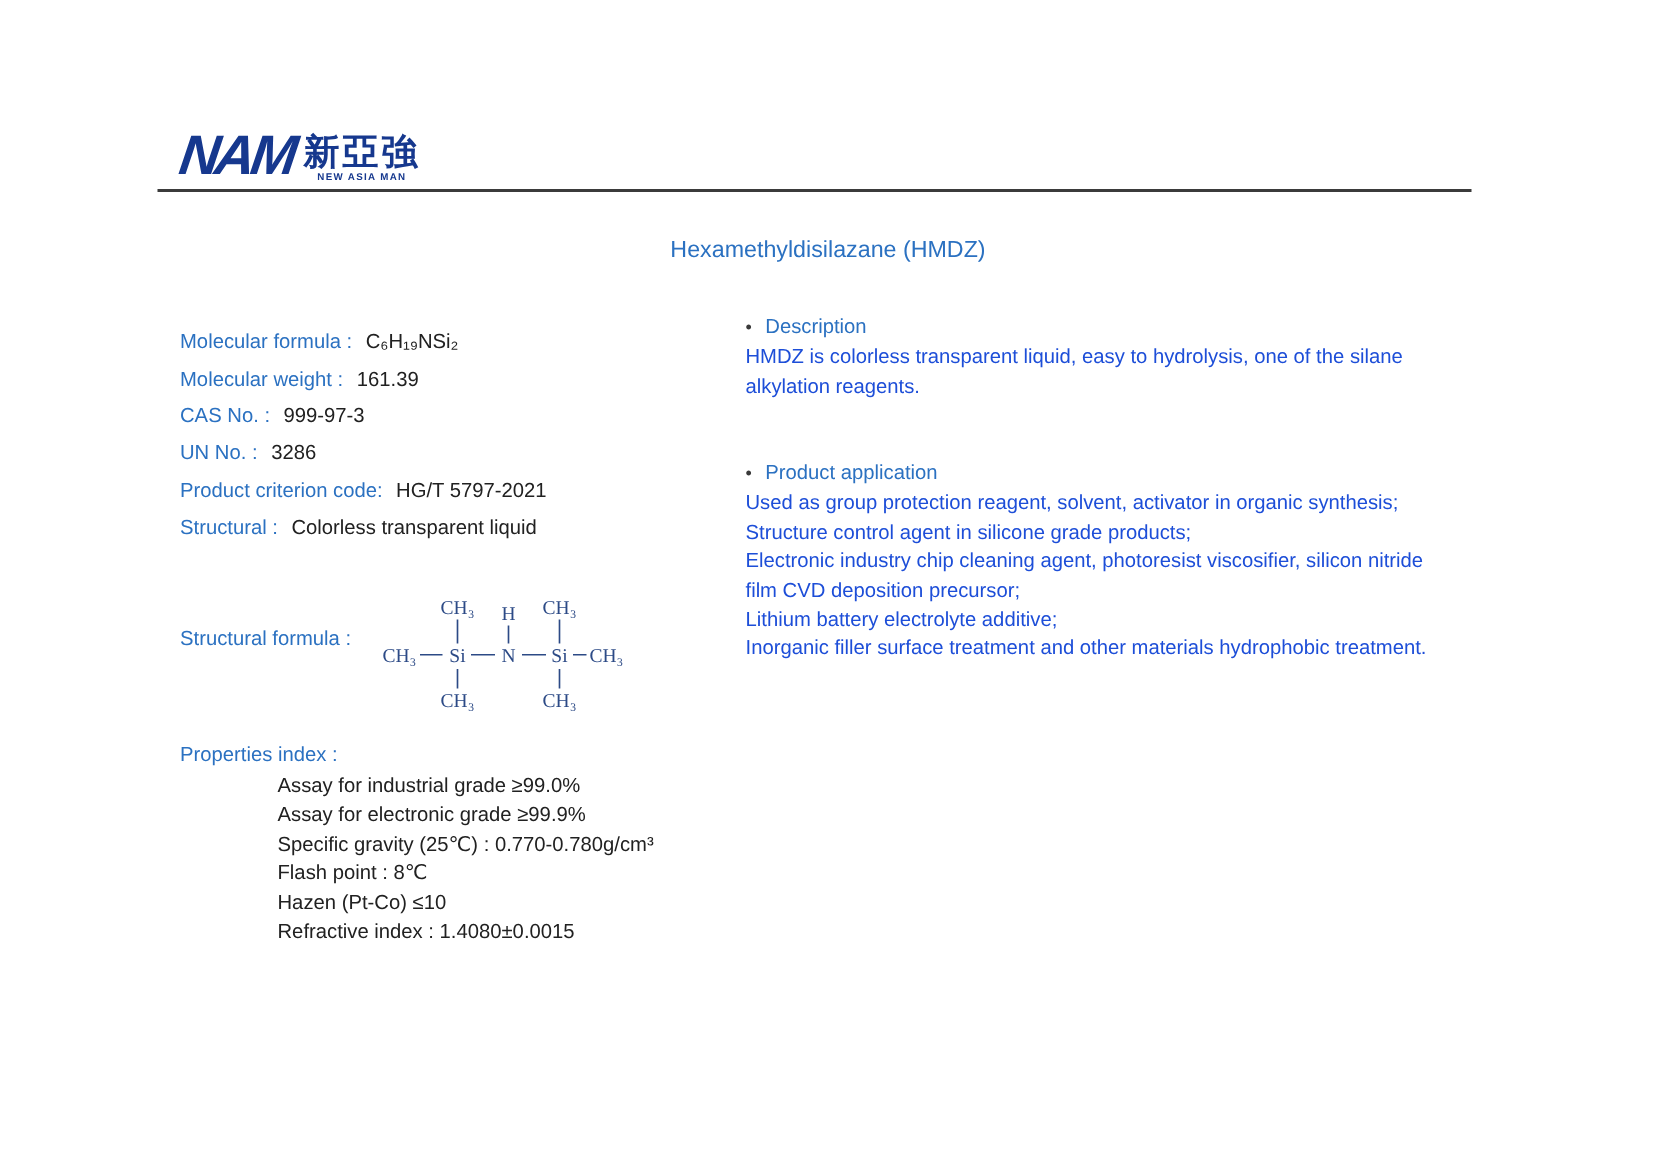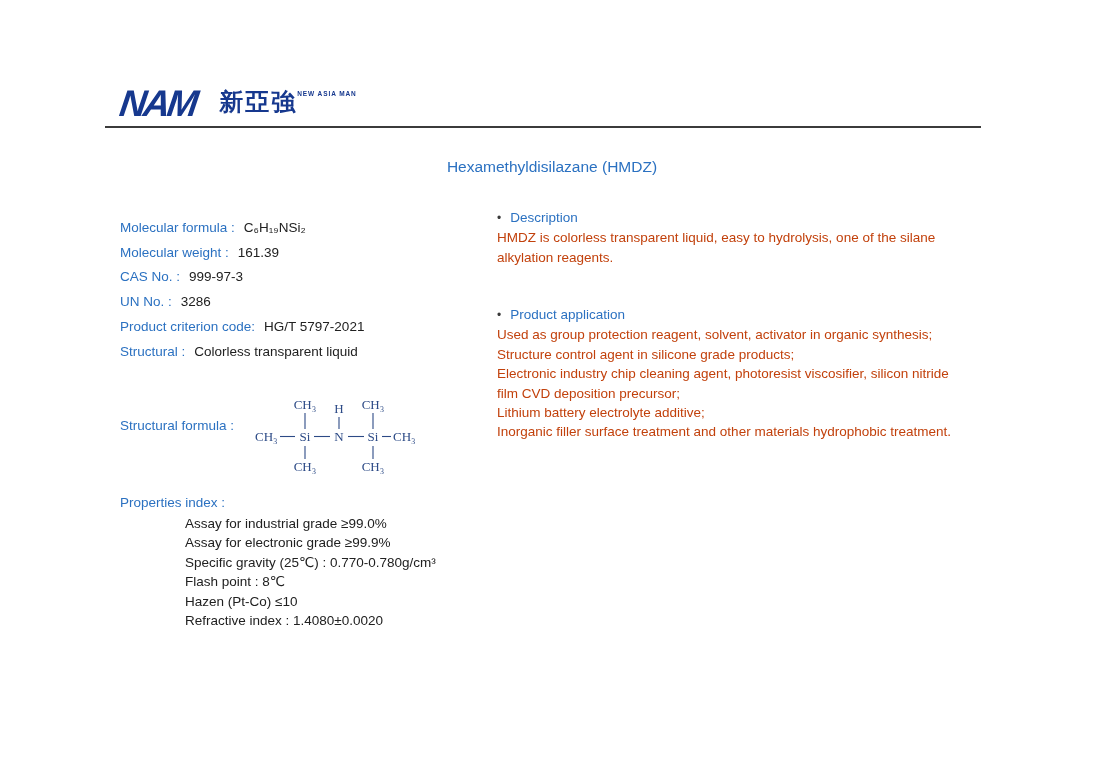--- a/index.html
+++ b/index.html
@@ -6,21 +6,21 @@
   .page{
     position:relative;width:1104px;height:772px;background:#ffffff;
     font-family:"Liberation Sans","DejaVu Sans",sans-serif;color:#212121;overflow:hidden;
   }
   
   .logo{position:absolute;left:120px;top:86px;display:flex;align-items:flex-start;}
   .logo-abbr{
     font-size:37px;font-weight:800;font-style:italic;line-height:36px;
     color:#16388e;letter-spacing:-3px;transform:skewX(-8deg);
   }
-  .logo-right{display:flex;margin-left:24px;padding-top:3px;}
+  .logo-right{display:flex;flex-direction:column;margin-left:7px;padding-top:3px;align-items:center;}
   .logo-cn{font-size:24px;font-weight:700;color:#16388e;line-height:25px;letter-spacing:2px;}
   .logo-tagline{font-size:6.5px;font-weight:700;color:#16388e;letter-spacing:0.9px;margin-top:1px;}
   .rule{position:absolute;left:105px;top:126px;width:876px;height:2px;background:#3b3b3b;}
   
   .title{
     position:absolute;left:0;top:158px;width:100%;text-align:center;margin:0;
     font-size:15.5px;font-weight:500;color:#2b71c1;
   }
   
   .col-left{position:absolute;left:120px;top:216px;width:375px;height:420px;font-size:13.5px;}
@@ -37,21 +37,21 @@
   .props-label{position:absolute;left:0;top:279px;color:#2b71c1;text-align:center;}
   .props-items{position:absolute;left:65px;top:298px;line-height:19.4px;color:#212121;}
   
   .col-right{position:absolute;left:497px;top:208px;width:472px;height:420px;font-size:13.5px;}
   .sec{position:absolute;left:0;width:472px;}
   .sec-desc{top:0;}
   .sec-app{top:97px;}
   .sec-pack{top:291px;}
   .sec-head{color:#2b71c1;line-height:19.4px;}
   .bullet{color:#3a3a3a;margin-right:9px;font-size:12px;}
-  .sec p{margin:0;line-height:19.4px;color:#c2410c;}
+  .sec p{margin:0;line-height:19.4px;color:#1d4ed8;}
 </style>
 </head>
 <body>
 
 <div class="page">
 
   <div class="logo">
     <span class="logo-abbr">NAM</span>
     <span class="logo-right">
       <span class="logo-cn">新亞強</span>
@@ -110,21 +110,21 @@
       <text x="118" y="75" text-anchor="middle">CH₃</text>
     </svg>
 
     <span class="props-label">Properties index :</span>
     <div class="props-items">
       <div>Assay for industrial grade ≥99.0%</div>
       <div>Assay for electronic grade ≥99.9%</div>
       <div>Specific gravity (25℃) : 0.770-0.780g/cm³</div>
       <div>Flash point : 8℃</div>
       <div>Hazen (Pt-Co) ≤10</div>
-      <div>Refractive index : 1.4080±0.0020</div>
+      <div>Refractive index : 1.4080±0.0015</div>
     </div>
   </div>
 
   <div class="col-right">
 
     <section class="sec sec-desc">
       <div class="sec-head">
         <span class="bullet">•</span><span>Description</span>
       </div>
       <p>HMDZ is colorless transparent liquid, easy to hydrolysis, one of the silane alkylation reagents.</p>

